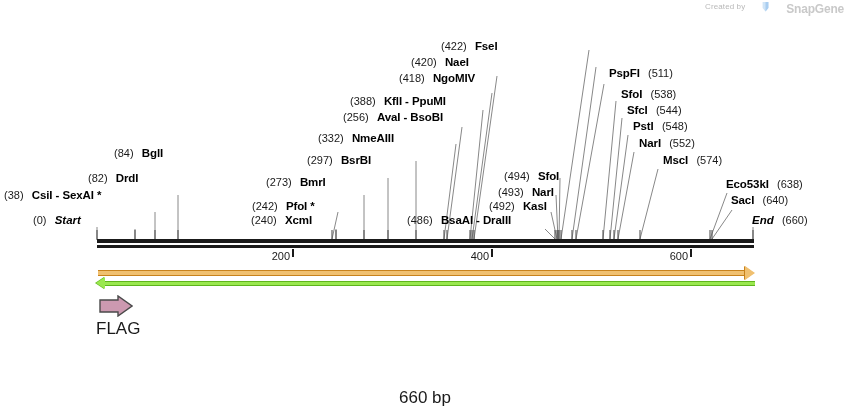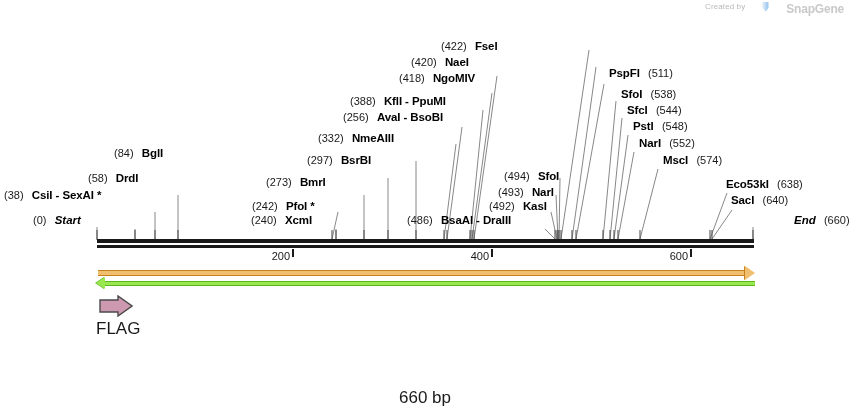--- a/index.html
+++ b/index.html
@@ -140,21 +140,21 @@
       <line x1="97" y1="230" x2="97" y2="240"></line>
       <line x1="753" y1="230" x2="753" y2="240"></line>
     </g>
   </svg>
 
   <div class="lbl" style="left:4px;top:189px;">
     <span class="pos" style="margin-right: 5px;">(38)</span>
     <span class="enz">CsiI  -  SexAI *</span>
   </div>
   <div class="lbl" style="left:88px;top:172px;">
-    <span class="pos" style="margin-right: 5px;">(58)</span>
+    <span class="pos" style="margin-right: 5px;">(82)</span>
     <span class="enz">DrdI</span>
   </div>
   <div class="lbl" style="left:114px;top:147px;">
     <span class="pos" style="margin-right: 5px;">(84)</span>
     <span class="enz">BglI</span>
   </div>
 
   <div class="lbl" style="left:33px;top:214px;">
     <span class="pos" style="margin-right: 5px;">(0)</span>
     <span class="ital">Start</span>
@@ -244,21 +244,21 @@
   </div>
 
   <div class="lbl" style="left:726px;top:178px;">
     <span class="enz" style="margin-right: 5px;">Eco53kI</span>
     <span class="pos">(638)</span>
   </div>
   <div class="lbl" style="left:731px;top:194px;">
     <span class="enz" style="margin-right: 5px;">SacI</span>
     <span class="pos">(640)</span>
   </div>
-  <div class="lbl" style="left:752px;top:214px;margin-left:42px;">
+  <div class="lbl" style="left:752px;top:214px;">
     <span class="ital" style="margin-right: 5px;">End</span>
     <span class="pos">(660)</span>
   </div>
 
   <div class="backbone-outer"></div>
   <div class="backbone-inner"></div>
 
   <div class="ticklabel" style="left:291px;">200</div>
   <div class="tickmark" style="left:292px;"></div>
 

